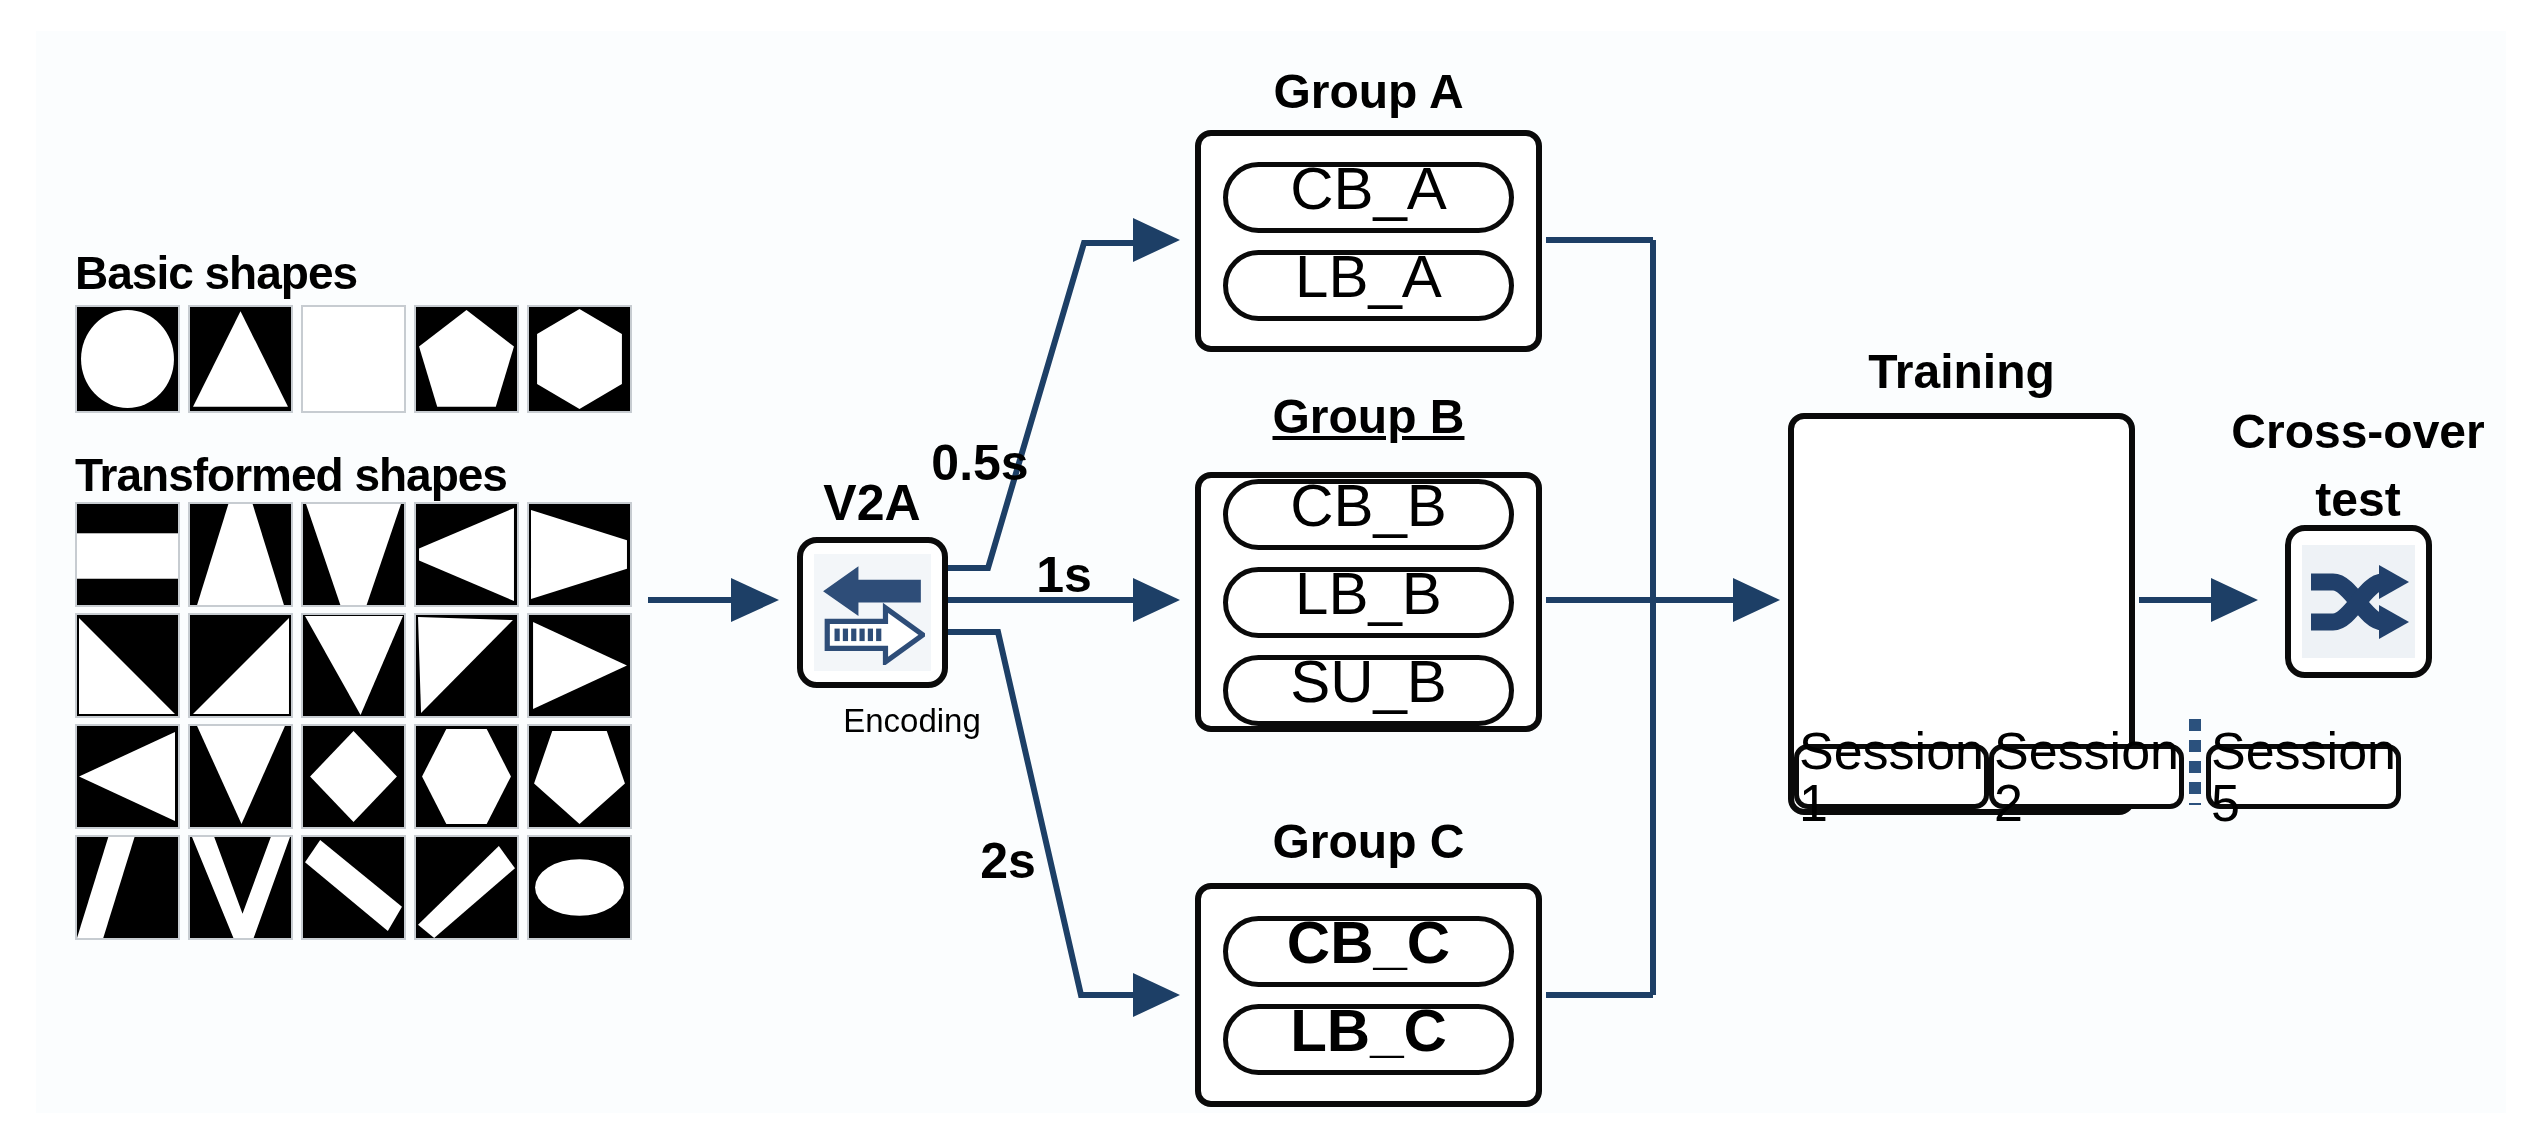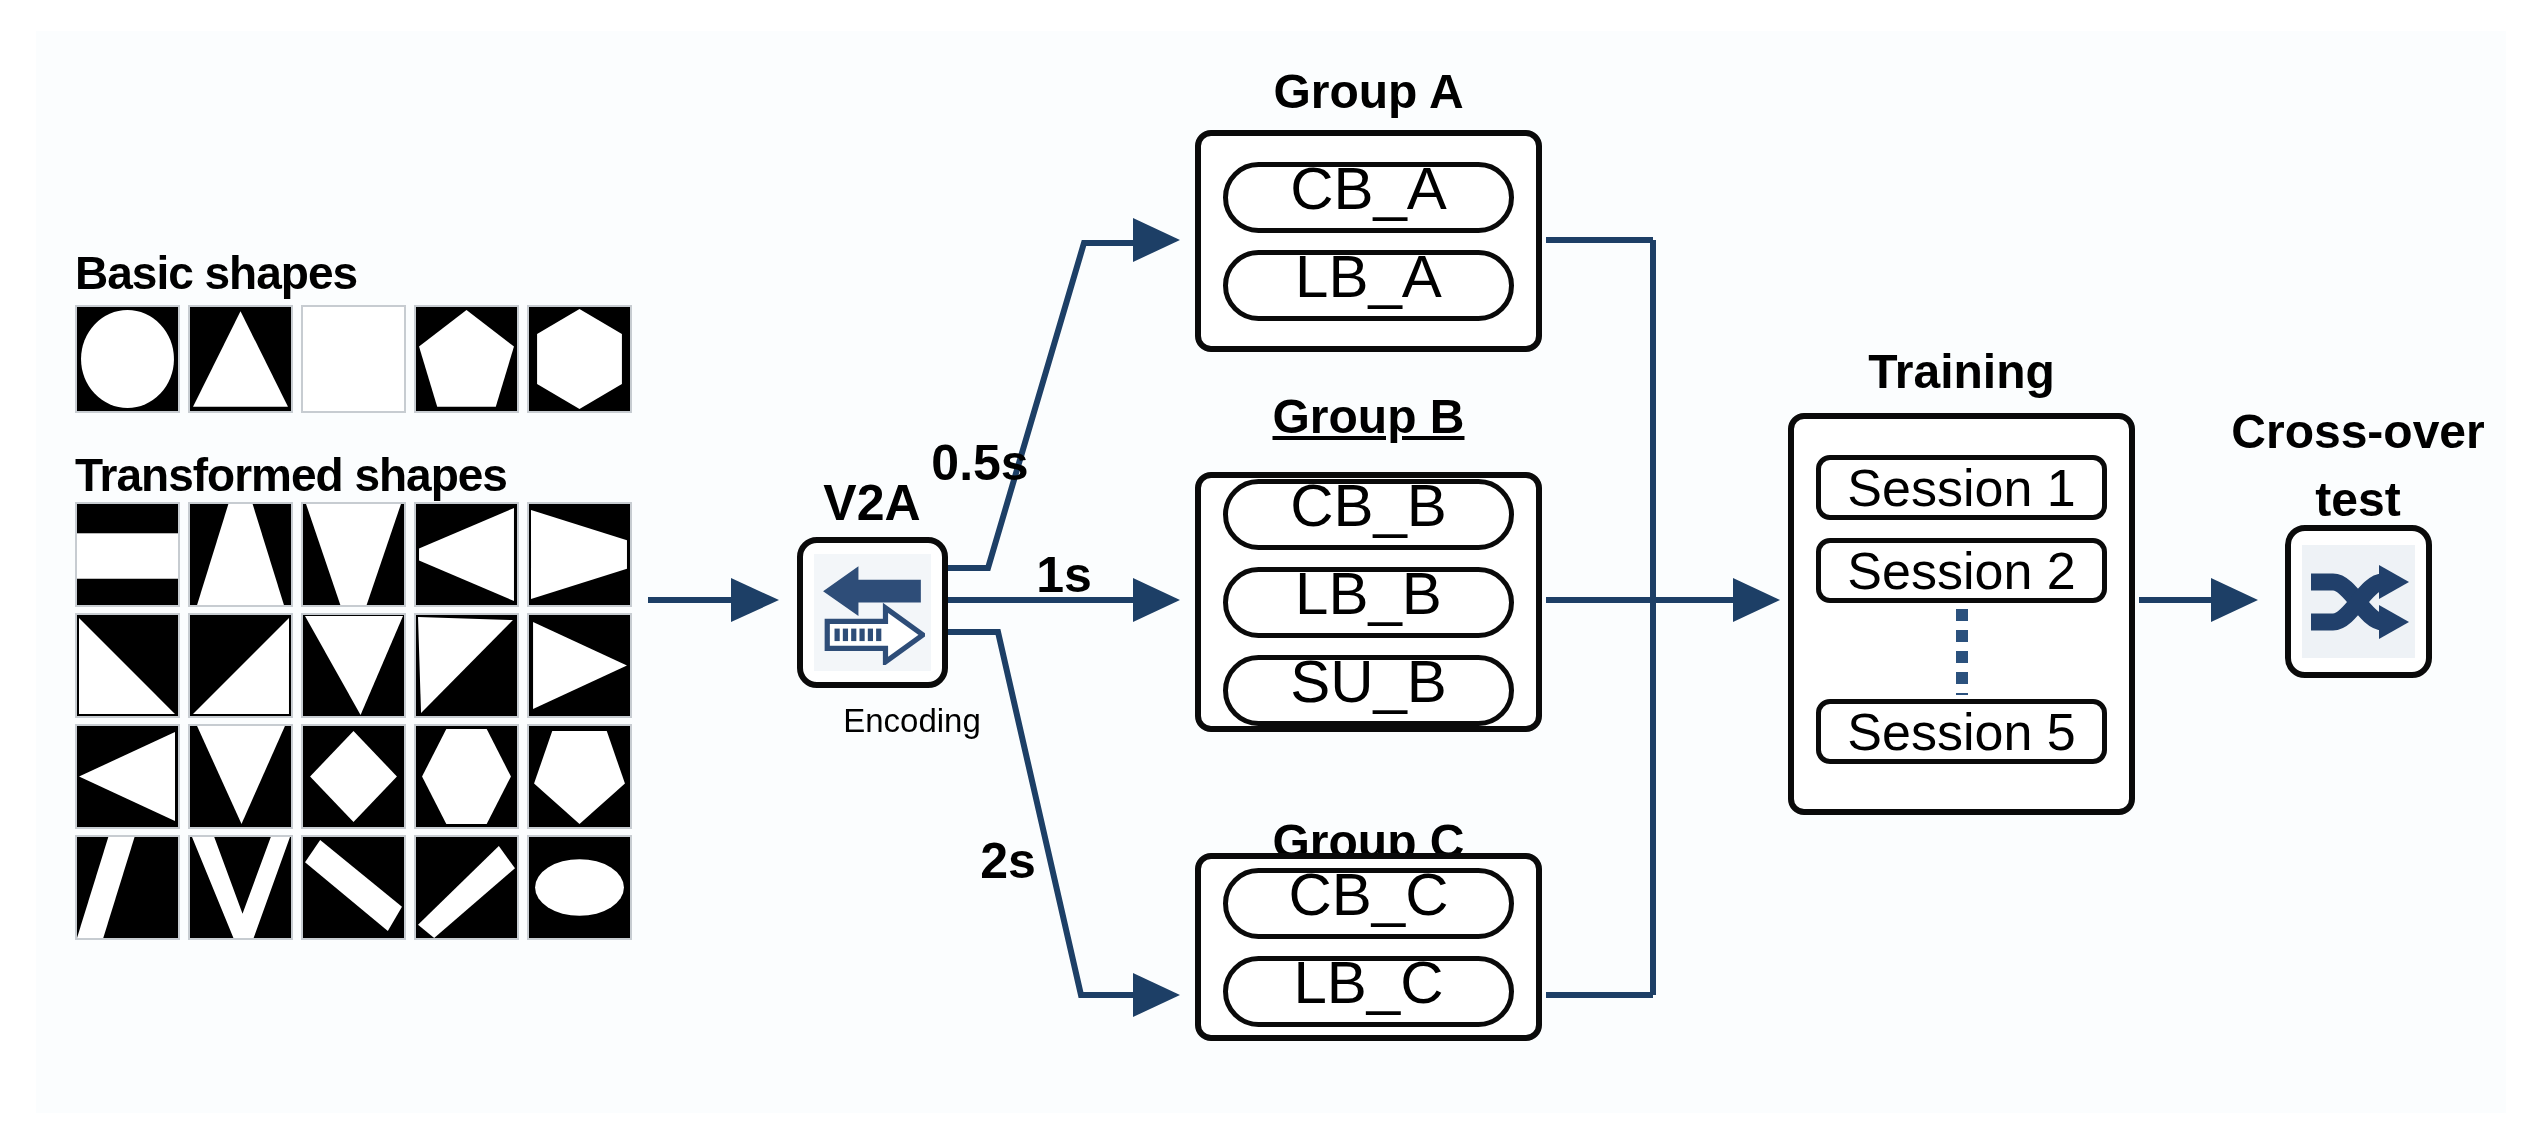--- a/index.html
+++ b/index.html
@@ -39,26 +39,26 @@
   .gbox{position:absolute;width:347px;box-sizing:border-box;border:6px solid #0a0a0a;border-radius:16px;
       background:#fff;display:flex;flex-direction:column;align-items:center;justify-content:center;gap:17px;}
   .pill{box-sizing:border-box;width:291px;height:71px;border:5px solid #0a0a0a;border-radius:40px;
       display:flex;align-items:center;justify-content:center;font-size:60px;line-height:1;
       padding-bottom:16px;background:#fff;}
   #groupA-title{left:1195px;top:64px;}
   #groupA-box{left:1195px;top:130px;height:222px;}
   #groupB-title{left:1195px;top:389px;text-decoration:underline;}
   #groupB-box{left:1195px;top:460px;height:260px;margin-top:12px;}
   #groupC-title{left:1195px;top:814px;}
-  #groupC-box{left:1195px;top:853px;height:188px;}
+  #groupC-box{left:1195px;top:883px;height:224px;font-weight:bold;}
 
   #training-title{left:1788px;top:344px;}
   #training-box{left:1788px;top:413px;width:347px;height:402px;box-sizing:border-box;position:absolute;
-      border:6px solid #0a0a0a;border-radius:16px;background:#fff;display:flex;flex-direction:column;
-      align-items:center;padding-top:36px;}
+      border:6px solid #0a0a0a;border-radius:16px;background:#fff;display:flex;
+      align-items:flex-end;padding-top:36px;}
   .session{box-sizing:border-box;width:291px;height:65px;border:5px solid #0a0a0a;border-radius:14px;
       display:flex;align-items:center;justify-content:center;font-size:52px;line-height:1;background:#fff;}
   .session + .session{margin-top:18px;}
   .dots{height:96px;display:flex;align-items:center;justify-content:center;}
 
   .xo-title{position:absolute;left:2178px;width:360px;text-align:center;font-weight:bold;font-size:48px;white-space:nowrap;}
   #xo-line1{top:404px;}
   #xo-line2{top:472px;}
   .xo-box{position:absolute;left:2285px;top:525px;width:147px;height:153px;box-sizing:border-box;
       border:6px solid #0a0a0a;border-radius:20px;background:#fff;display:flex;

